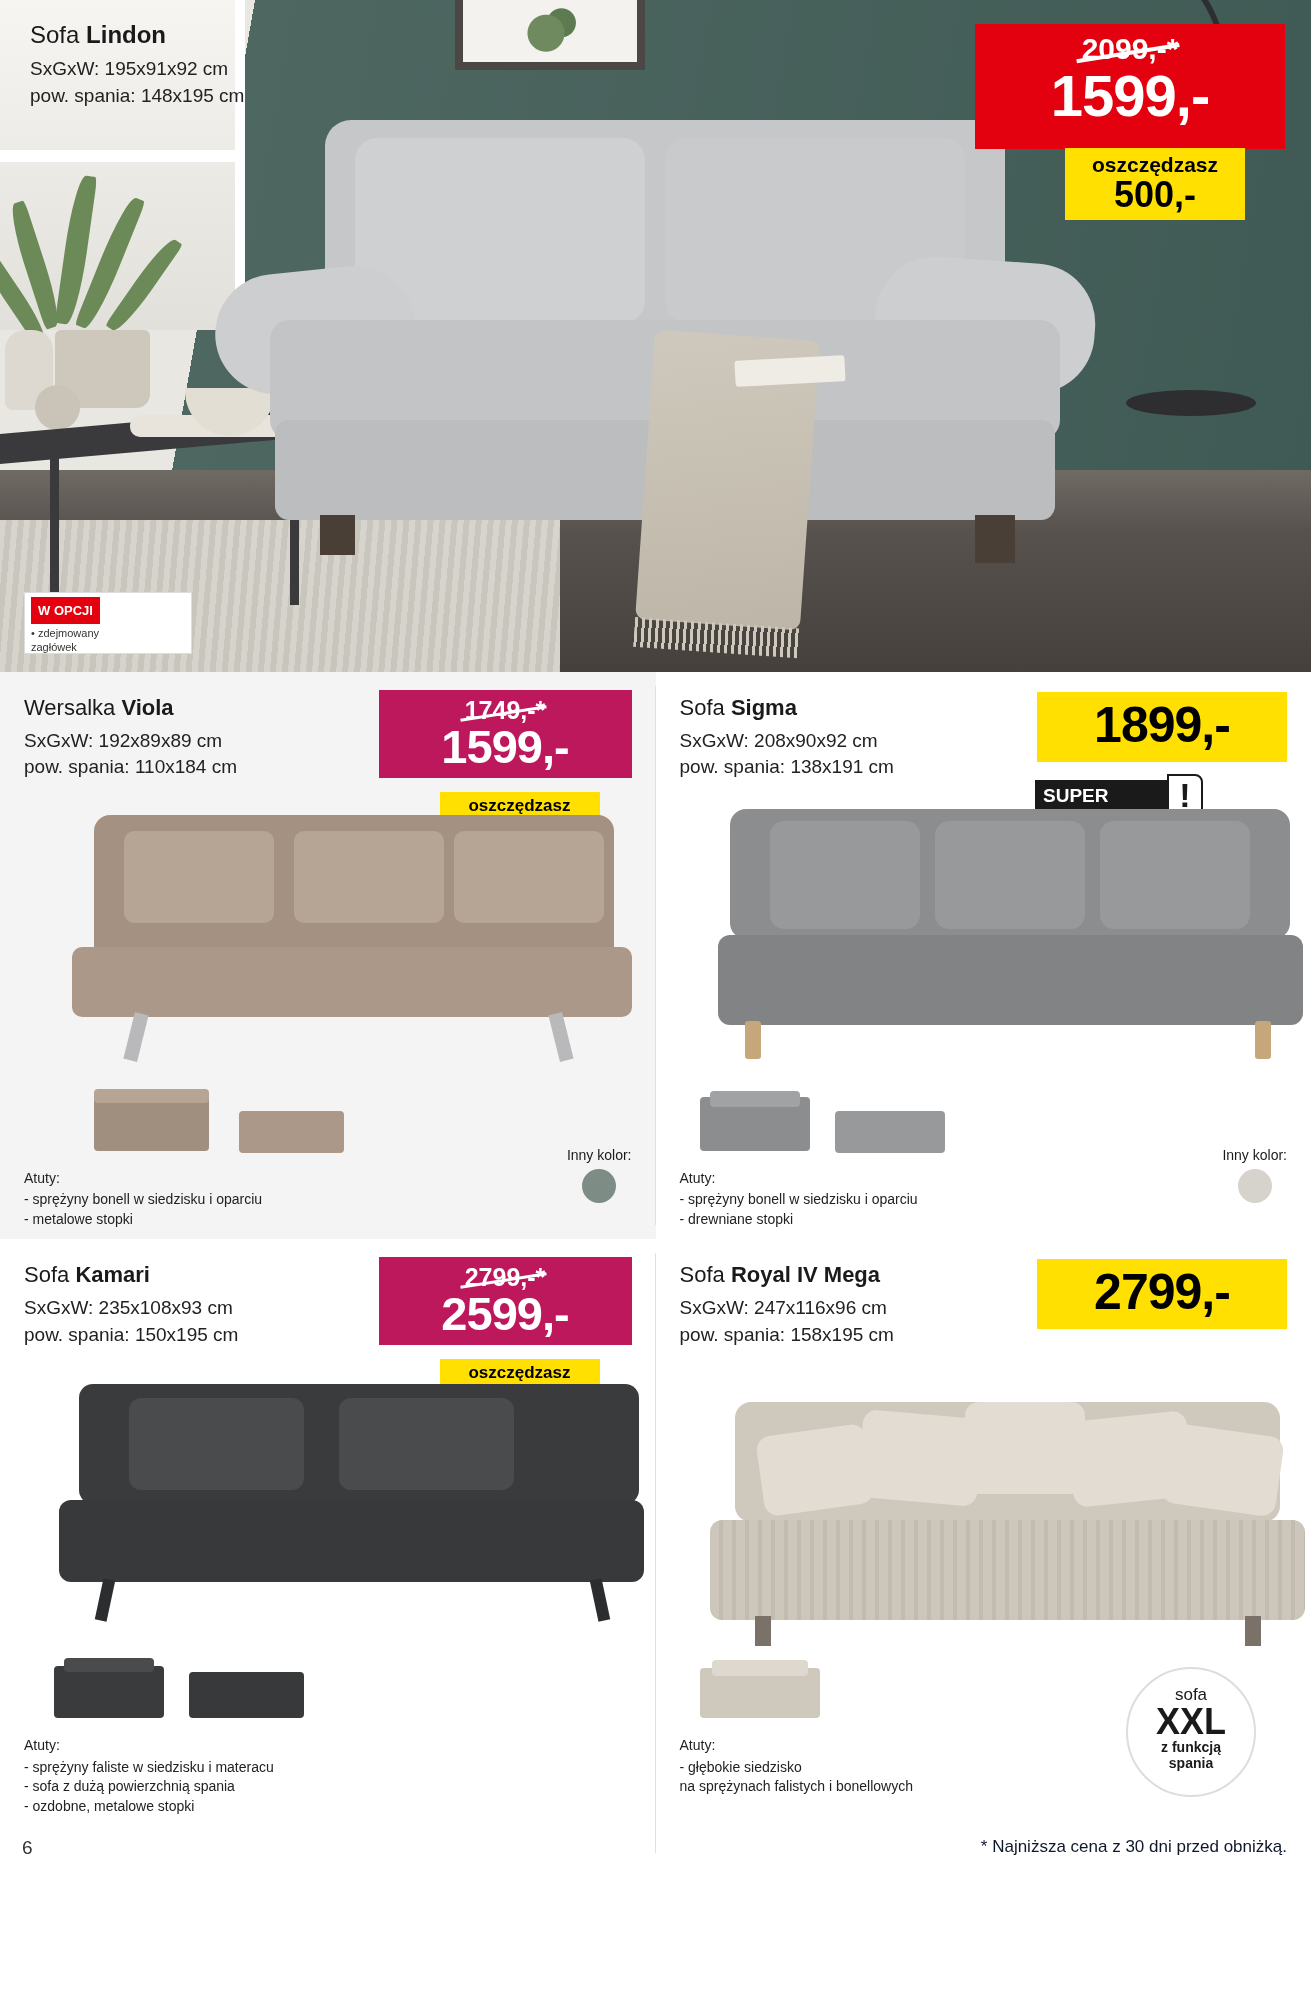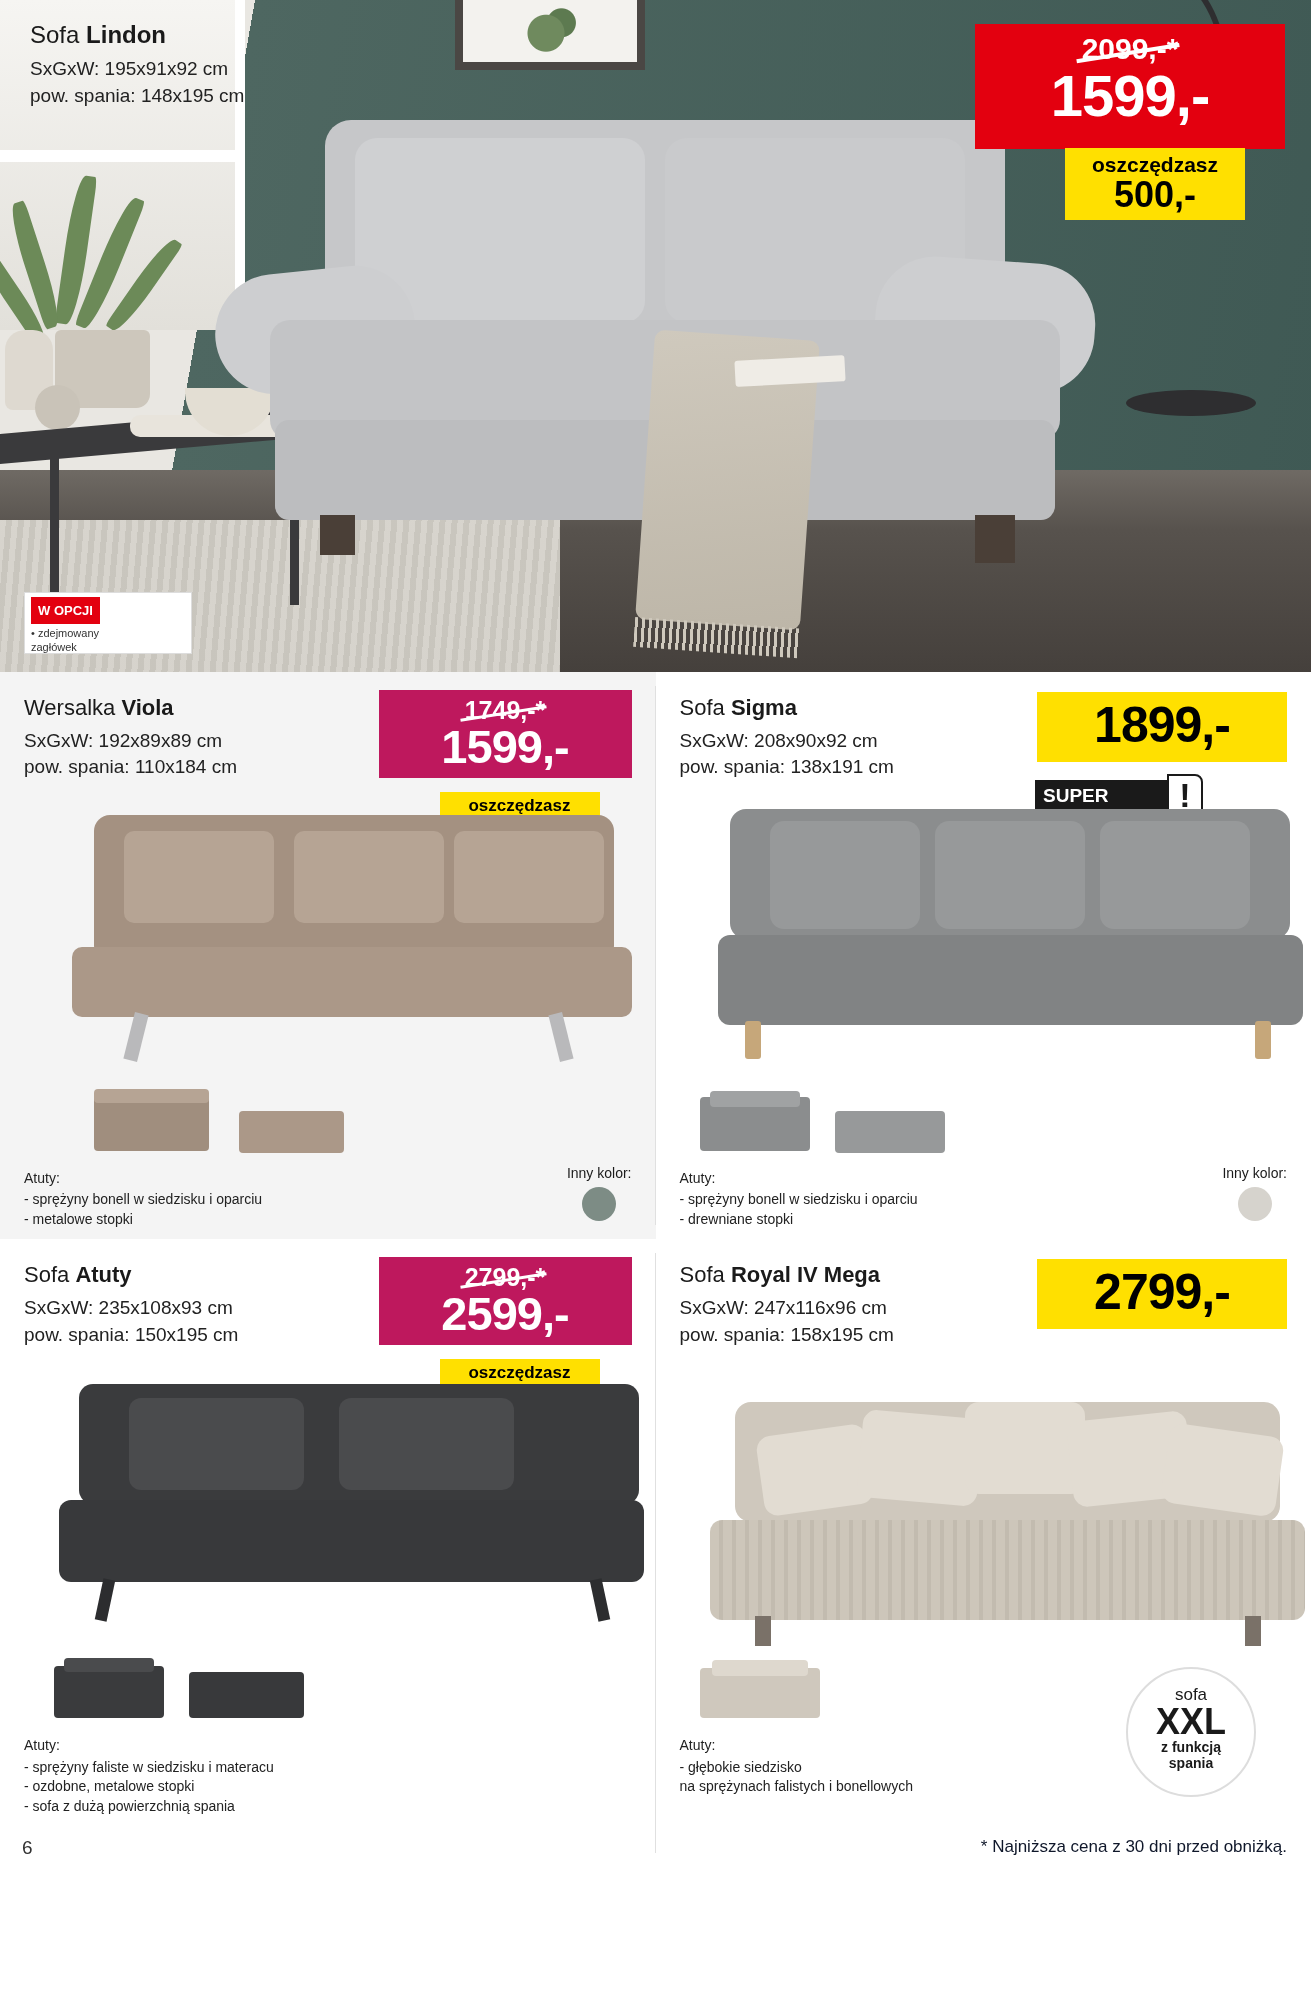--- a/index.html
+++ b/index.html
@@ -183,21 +183,21 @@
   }
   .xxl-circle .s1{font-size:17px;}
   .xxl-circle .s2{font-size:36px;font-weight:bold;line-height:0.95;}
   .xxl-circle .s3{font-size:14px;font-weight:bold;line-height:1.15;}
 
   .atuty{
     font-size:14px; color:#222; line-height:1.4;
   }
   .atuty .head{ margin-bottom:2px; }
   .inny-kolor{
-    position:absolute; right:24px; bottom:18px; text-align:right; font-size:14px;
+    position:absolute; right:24px; bottom:36px; text-align:right; font-size:14px;
   }
   .swatch{ width:34px;height:34px;border-radius:50%;margin:6px auto 0; }
 
   
   .art { position:relative; width:100%; height:300px; margin-top:6px; }
   .thumbs { position:relative; height:80px; margin-top:2px; }
 
   
   .viola{position:absolute;left:30px;top:28px;width:585px;height:260px;}
   .v-back{position:absolute;left:40px;top:0;width:520px;height:135px;background:#a49181;border-radius:16px 16px 4px 4px;}
@@ -411,21 +411,21 @@
   </div>
 </div>
 
 <div class="grid-row">
 
   <div class="cell white" style="padding-bottom:50px;">
     <div class="divider-v"></div>
 
     <div class="prod-title">
       <span>Sofa</span>
-      <b>Atuty</b>
+      <b>Kamari</b>
     </div>
     <div class="prod-dims">SxGxW: 235x108x93 cm</div>
     <div class="prod-dims">pow. spania: 150x195 cm</div>
 
     <div class="price-red">
       <div class="old">2799,-*</div>
       <div class="new">2599,-</div>
     </div>
     <div class="save-yellow">
       <div class="lbl">oszczędzasz</div>
@@ -445,22 +445,22 @@
 
     <div class="thumbs">
       <div class="th" style="left:30px;top:10px;width:110px;height:52px;background:#3a3b3d;"></div>
       <div class="th" style="left:40px;top:2px;width:90px;height:14px;background:#4a4b4d;"></div>
       <div class="th" style="left:165px;top:16px;width:115px;height:46px;background:#38393b;"></div>
     </div>
 
     <div class="atuty">
       <div class="head">Atuty:</div>
       <div>- sprężyny faliste w siedzisku i materacu</div>
+      <div>- sofa z dużą powierzchnią spania</div>
       <div>- ozdobne, metalowe stopki</div>
-      <div>- sofa z dużą powierzchnią spania</div>
     </div>
 
     <div class="page-num">6</div>
   </div>
 
   <div class="cell white" style="padding-bottom:50px;">
     <div class="prod-title">
       <span>Sofa</span>
       <b>Royal IV Mega</b>
     </div>

